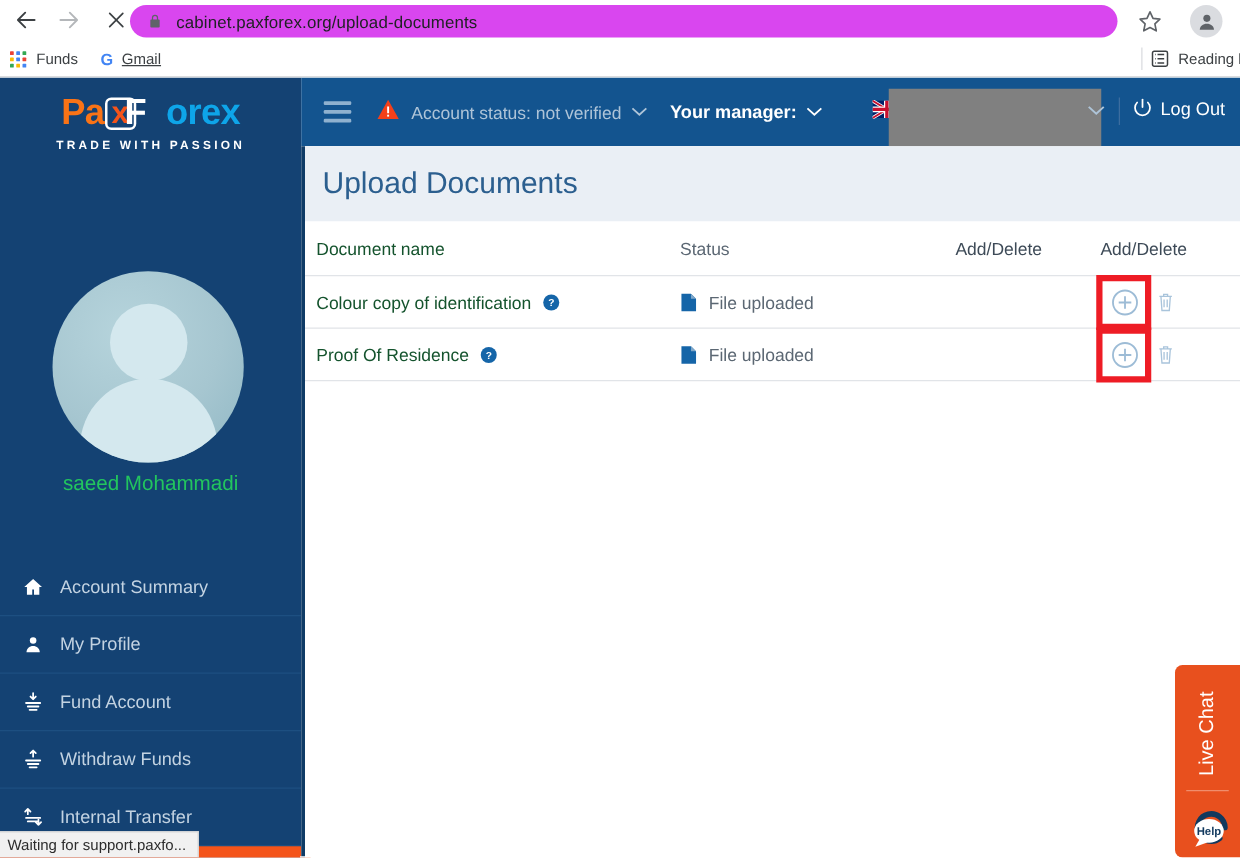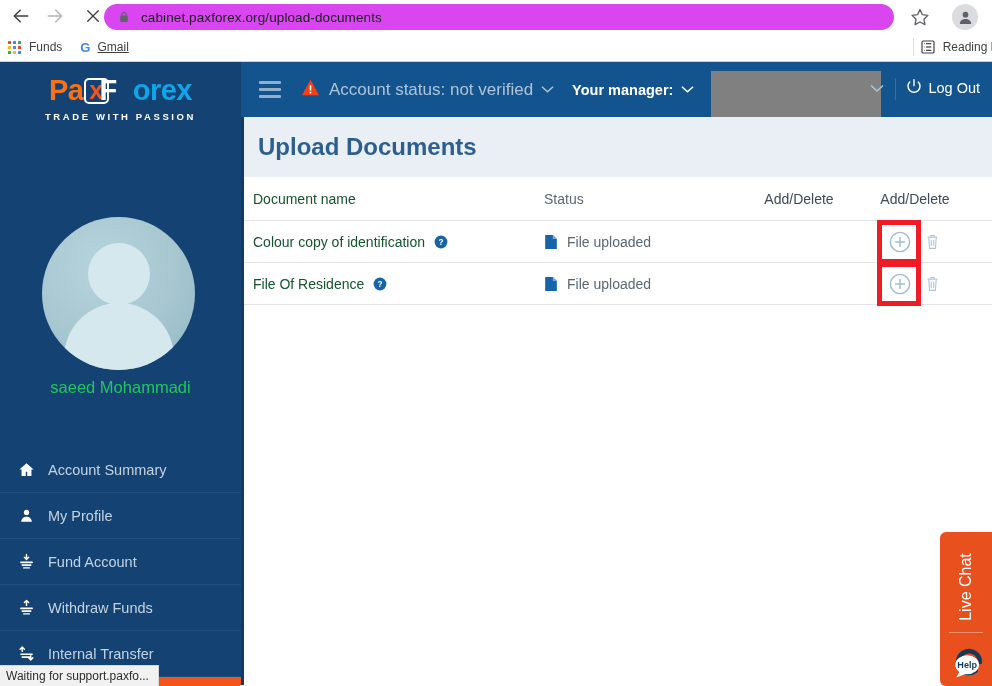--- a/index.html
+++ b/index.html
@@ -190,21 +190,21 @@
   #topbar {
     position: absolute; left: 241px; top: 0;
     width: 751px; height: 55px;
     background: #13548f;
     display: flex; align-items: center;
   }
   #hamburger { margin-left: 18px; display: flex; flex-direction: column; gap: 4px; }
   .ham-line { width: 22px; height: 3px; background: #8fb1cf; border-radius: 1px; }
   #warn-triangle { margin-left: 20px; }
   #account-status {
-    margin-left: 9px; font-size: 17px; color: #aec4d8;
+    margin-left: 9px; font-size: 14px; color: #aec4d8;
     white-space: nowrap;
   }
   .caret-down { margin-left: 8px; color: #aec4d8; font-size: 12px; }
   #manager-label {
     margin-left: 18px; font-size: 14.5px; color: #ffffff; font-weight: bold;
     white-space: nowrap;
   }
   #flag-icon { margin-left: 40px; }
   #lang-caret {
     margin-left: 12px; width: 0; height: 0;
@@ -242,21 +242,21 @@
     background: #0f3b66;
   }
   #page-header {
     position: absolute; left: 3px; top: 0;
     width: 748px; height: 60px;
     background: #eaeff5;
     display: flex; align-items: center;
   }
   #page-title {
     margin-left: 14px;
-    font-size: 24px; color: #2c5f8f; font-weight: bold;
+    font-size: 24px; color: #2c5f8f; font-weight: normal;
   }
   #table-wrap {
     position: absolute; left: 3px; top: 60px;
     width: 748px;
   }
   .trow {
     display: flex; align-items: center;
     height: 42px;
     font-size: 14px;
     border-bottom: 1px solid #e1e4e8;
@@ -596,21 +596,21 @@
                 <path d="M6 6l1.3 18h9.4L18 6"></path>
                 <line x1="10" y1="10" x2="10" y2="20"></line>
                 <line x1="14" y1="10" x2="14" y2="20"></line>
               </svg>
           </span>
         </div>
       </div>
 
       <div class="trow">
         <div class="c-name">
-          <span>File Of Residence</span>
+          <span>Proof Of Residence</span>
           <span class="help-icon">
             <svg width="14" height="14" viewBox="0 0 24 24">
                 <circle cx="12" cy="12" r="11" fill="#1565a8"></circle>
                 <text x="12" y="17" font-size="14" font-family="Liberation Sans, sans-serif" font-weight="bold" fill="#ffffff" text-anchor="middle">?</text>
               </svg>
           </span>
         </div>
         <div class="c-status">
           <span class="file-icon">
             <svg width="14" height="16" viewBox="0 0 24 26">

